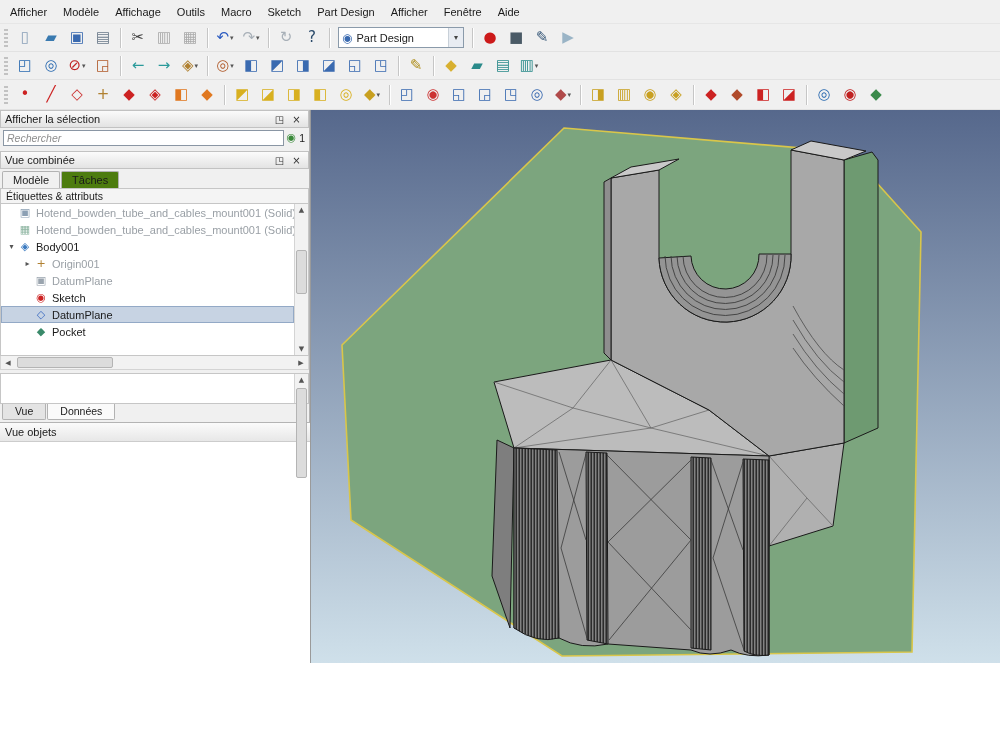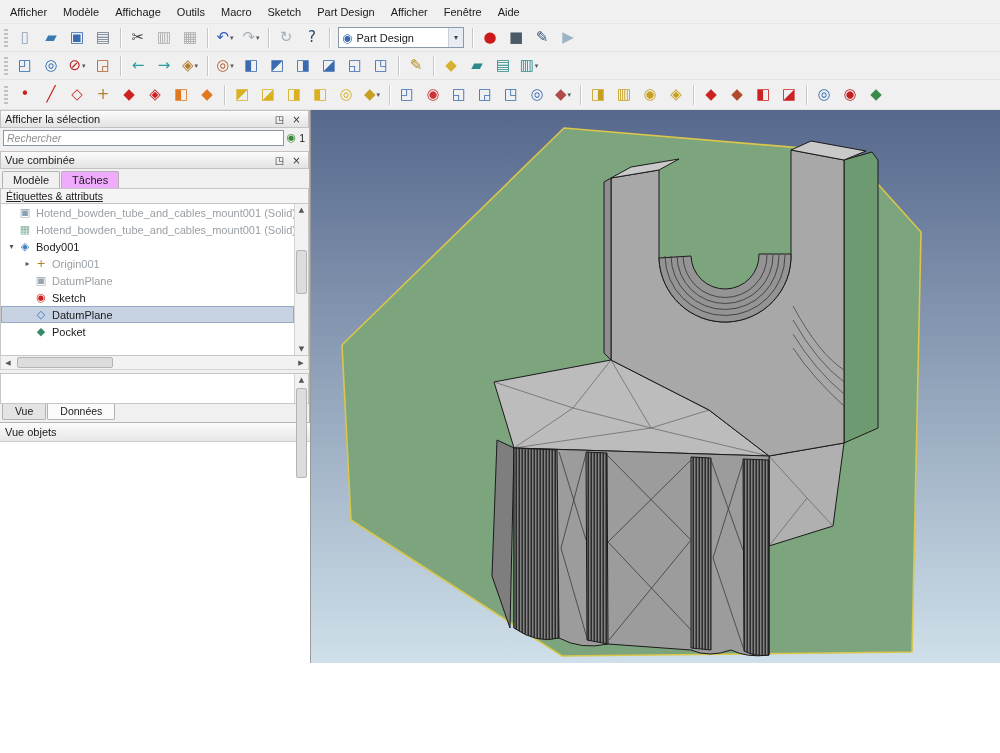--- a/index.html
+++ b/index.html
@@ -43,24 +43,24 @@
   .search-opt{font-size:11px;}
   .search-count{font-size:10.5px;padding-right:1px;}
 
   .sel-list{height:82px;flex:none;background:#fff;border:1px solid #9aa2aa;margin:0 2px;padding:1px 2px;font-size:10.5px;overflow:hidden;}
   .sel-item{white-space:nowrap;height:14px;line-height:14px;}
   .sel-footer{height:17px;flex:none;display:flex;align-items:center;gap:5px;padding:0 4px;font-size:10.5px;}
   .checkbox{width:11px;height:11px;border:1px solid #777;background:#fff;flex:none;}
   .dock-splitter{height:4px;flex:none;}
 
   .tabs{height:19px;flex:none;display:flex;align-items:flex-end;padding-left:2px;}
-  .tab{padding:2px 10px 2px;border:1px solid #b2b2b2;border-bottom:none;background:#f0abfc;margin-right:1px;border-radius:2px 2px 0 0;font-size:11px;}
+  .tab{padding:2px 10px 2px;border:1px solid #b2b2b2;border-bottom:none;background:#4d7c0f;margin-right:1px;border-radius:2px 2px 0 0;font-size:11px;}
   .tab.active{background:#f0f0f0;position:relative;top:0px;font-weight:normal;}
 
-  .tree-header{height:16px;flex:none;background:#f4f4f4;border:1px solid #c6c6c6;display:flex;align-items:center;padding:0 5px;font-size:10.5px;color:#222;text-decoration:underline;}
+  .tree-header{height:16px;flex:none;background:#f4f4f4;border:1px solid #c6c6c6;display:flex;align-items:center;padding:0 5px;font-size:10.5px;color:#222;}
   .tree-wrap{height:152px;flex:none;display:flex;background:#fff;border:1px solid #c6c6c6;border-top:none;overflow:hidden;}
   .tree-rows{flex:1;overflow:hidden;}
   .tree-row{height:17px;display:flex;align-items:center;white-space:nowrap;font-size:11px;}
   .tree-row .chev{width:13px;flex:none;text-align:center;font-size:8px;color:#555;}
   .tree-row .ticon{width:14px;flex:none;text-align:center;font-size:11px;margin-right:4px;}
   .muted{color:#9aa0a6;}
   .selected-row{background:#c7d3e3;outline:1px solid #93a9c6;outline-offset:-1px;}
 
   .vscroll{width:14px;flex:none;background:#f2f2f2;border-left:1px solid #d4d4d4;display:flex;flex-direction:column;align-items:center;}
   .vscroll .arr{height:12px;width:100%;display:flex;align-items:center;justify-content:center;font-size:7px;color:#555;}

